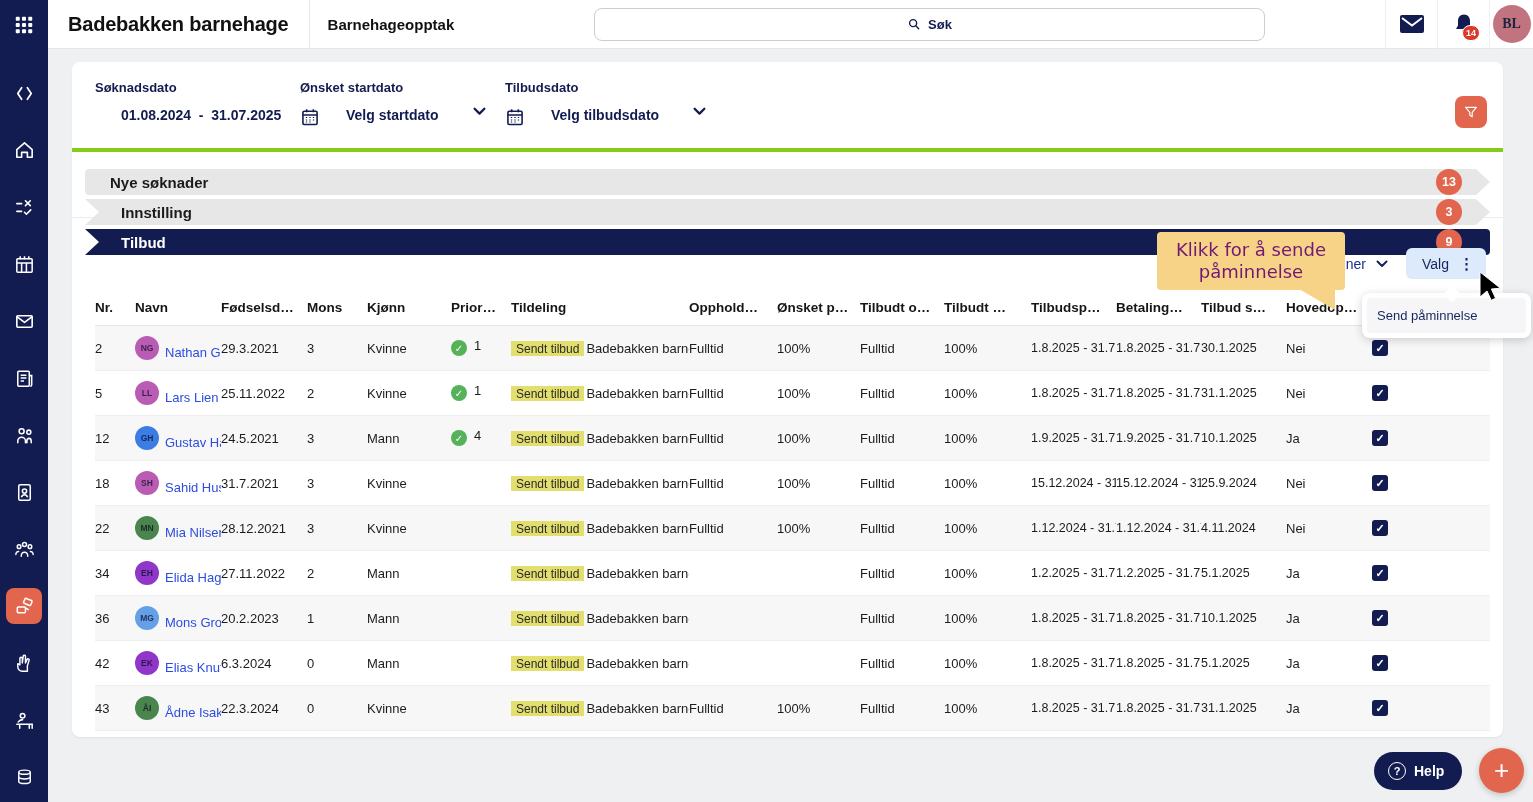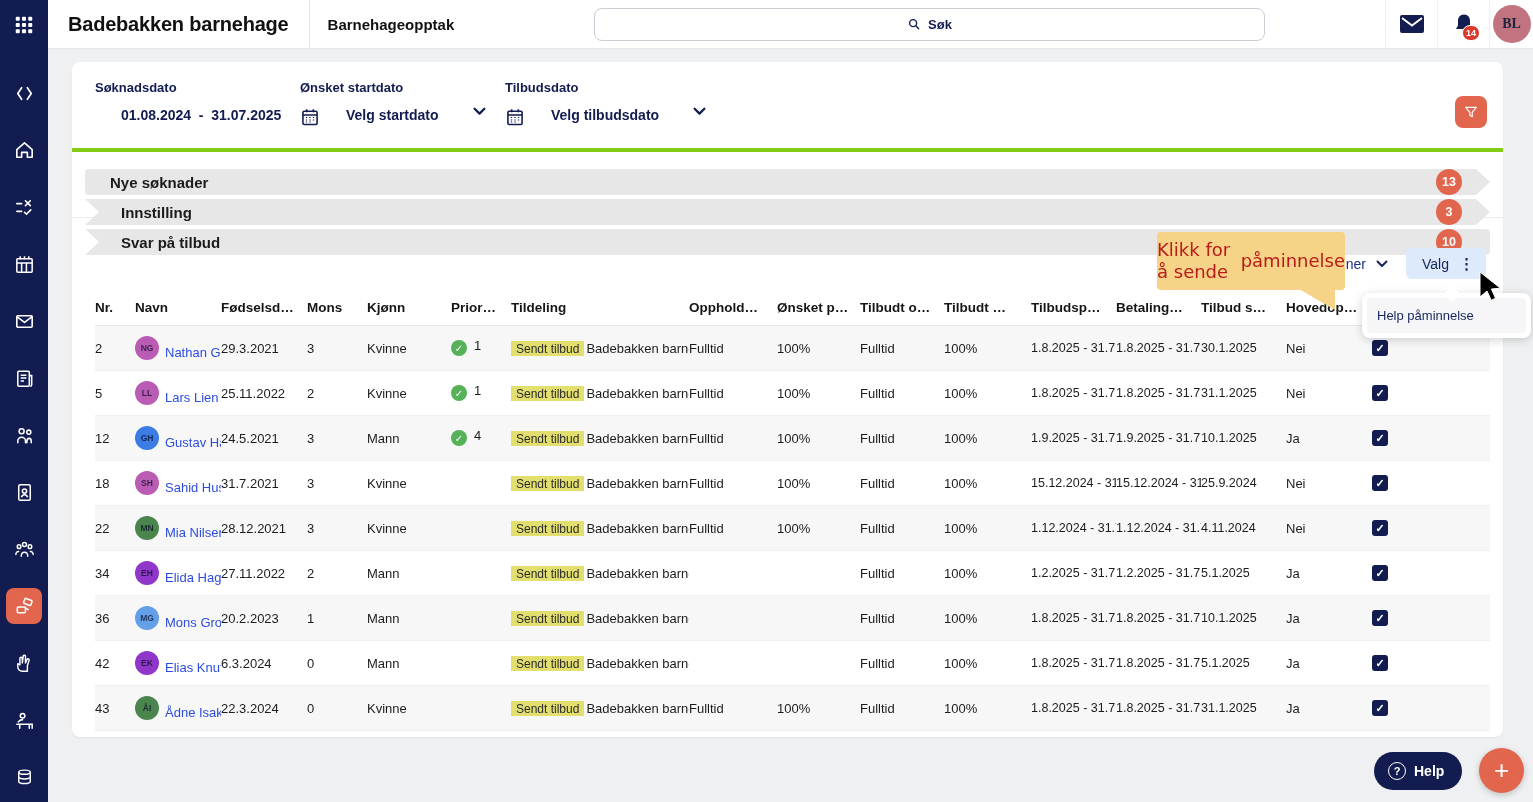--- a/index.html
+++ b/index.html
@@ -93,22 +93,22 @@
   .prio .chk { width:16px; height:16px; border-radius:50%; background:#56b259; color:#fff; font-size:10px;
     display:flex; align-items:center; justify-content:center; }
   .prio .n { font-size:13px; color:#1c1c1c; position:relative; top:-3px; }
   .chip { background:#e2df6f; color:#2a2a2a; font-size:12px; padding:2.5px 5px; border-radius:2px; margin-right:2px; }
   .unit { font-size:13px; color:#1c1c1c; }
   .checkbox { width:16px; height:16px; border-radius:3px; background:#121c50; color:#fff; font-size:11px;
     font-weight:700; display:flex; align-items:center; justify-content:center; cursor:pointer; margin-left:2px; }
 
   
   .tooltip { position:absolute; left:1157px; top:232px; width:188px; height:58px; background:#f7d387;
-    border-radius:4px; z-index:20; display:flex; flex-direction:row; align-items:center; justify-content:center;
-    font-family:"DejaVu Sans", sans-serif; font-size:18px; color:#b91c1c; line-height:1.25; }
+    border-radius:4px; z-index:20; display:flex; flex-direction:column; align-items:center; justify-content:center;
+    font-family:"DejaVu Sans", sans-serif; font-size:18px; color:#701a75; line-height:1.25; }
   .tooltip .tail { position:absolute; right:10px; bottom:-20px; width:36px; height:21px; background:#f7d387;
     clip-path:polygon(0 0, 100% 0, 100% 100%); }
   .dropdown { position:absolute; left:1362px; top:293px; width:169px; background:#fff; border-radius:8px;
     box-shadow:0 2px 10px rgba(0,0,0,.18); z-index:15; padding:5px; }
   .dropdown .notch { position:absolute; top:-5px; left:84px; width:12px; height:12px; background:#fff; transform:rotate(45deg); }
   .dd-item { font-size:13px; color:#16255c; background:#f6f6f8; border-radius:4px; padding:10px 10px; cursor:pointer; }
   .cursor { position:absolute; left:1477px; top:271px; z-index:30; }
 
   
   .help-btn { position:absolute; left:1374px; top:752px; height:38px; border-radius:19px; background:#121c50;
@@ -325,25 +325,25 @@
   <div class="step">
     <span class="lbl">Nye søknader</span>
     <span class="cnt">13</span>
   </div>
 
   <div class="step">
     <span class="lbl">Innstilling</span>
     <span class="cnt">3</span>
   </div>
 
-
-  <div class="step">
-    <span class="lbl">Svar på tilbud</span>
-    <span class="cnt">10</span>
-  </div>
+  <div class="step active">
+    <span class="lbl">Tilbud</span>
+    <span class="cnt">9</span>
+  </div>
+
 </div>
 
       <div class="section-div"></div>
 
       <div class="toolbar">
         <div class="tb-controls">
           <div class="columns-dd">
             <span>Kolonner</span>
             <svg width="12" height="8" viewBox="0 0 12 8" fill="none" stroke="#16255c" stroke-width="2" stroke-linecap="round" stroke-linejoin="round">
                 <path d="m1.5 1.5 4.5 4.5L10.5 1.5"></path>
@@ -658,21 +658,21 @@
   </main>
 
   <div class="tooltip">
     <div>Klikk for å sende</div>
     <div>påminnelse</div>
     <div class="tail"></div>
   </div>
 
   <div class="dropdown">
     <div class="notch"></div>
-    <div class="dd-item">Help påminnelse</div>
+    <div class="dd-item">Send påminnelse</div>
   </div>
 
   <svg class="cursor" width="26" height="32" viewBox="0 0 26 32">
     <path d="M3 1v25l7-6 4.2 9.3 4.4-2L14.4 18l9-.8z" fill="#000" stroke="#fff" stroke-width="1"></path>
   </svg>
 
   <button class="help-btn">
     <span class="q">?</span>
     <span class="t">Help</span>
   </button>

